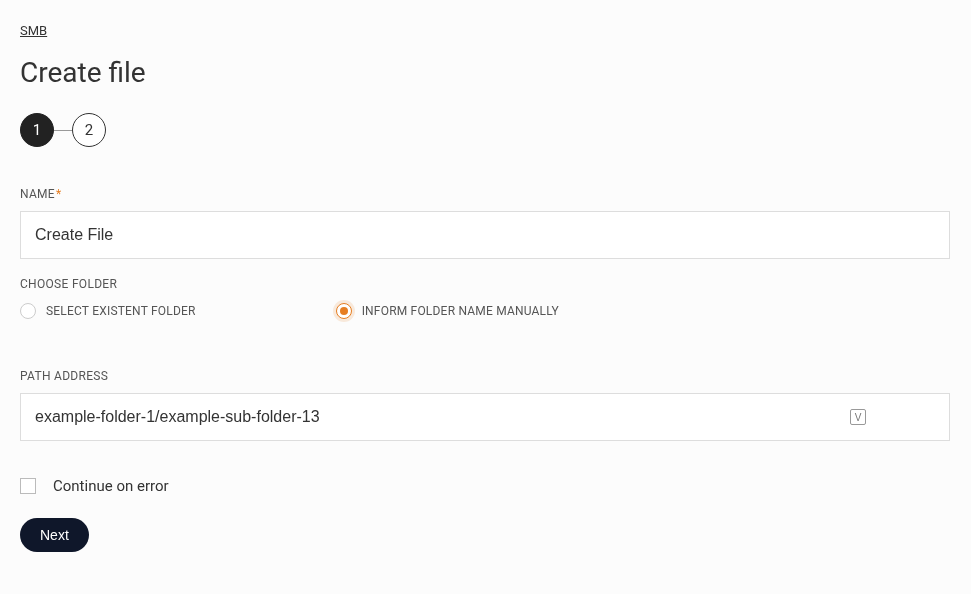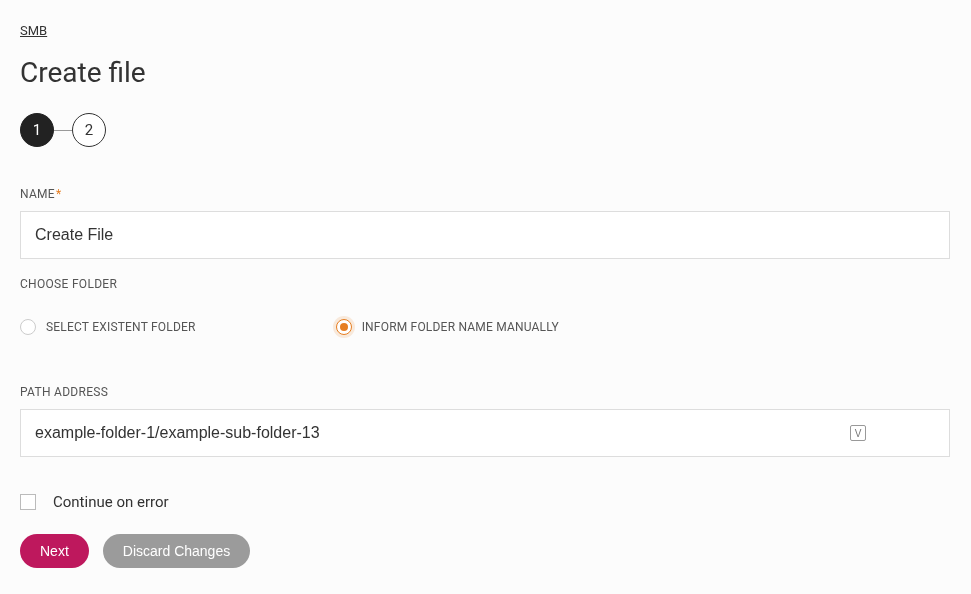--- a/index.html
+++ b/index.html
@@ -96,21 +96,21 @@
       font-size: 10px;
       color: #777;
       font-family: Arial, sans-serif;
     }
     .section {
       margin-bottom: 18px;
     }
     .radio-row {
       display: flex;
       gap: 140px;
-      margin-top: 28px;
+      margin-top: 12px;
     }
     .radio-option {
       display: flex;
       align-items: center;
       gap: 10px;
       cursor: pointer;
     }
     .radio-circle {
       width: 16px;
       height: 16px;
@@ -164,21 +164,21 @@
       border-radius: 18px;
       padding: 9px 20px;
       font-size: 14px;
       cursor: pointer;
       color: #fff;
     }
     .btn-grey {
       background: #9b9b9b;
     }
     .btn-primary {
-      background: #be185d;
+      background: #0f172a;
     }
     .section-folder {
       margin-bottom: 50px;
     }
   </style>
 </head>
 <body>
 
 
 
@@ -221,17 +221,16 @@
   </div>
 </div>
 
 <div class="checkbox-row">
   <div class="checkbox"></div>
   <span class="checkbox-label">Continue on error</span>
 </div>
 
 <div class="button-row">
   <button class="btn btn-primary">Next</button>
-  <button class="btn btn-grey">Discard Changes</button>
 </div>
 
 
 
 
 </body></html>

